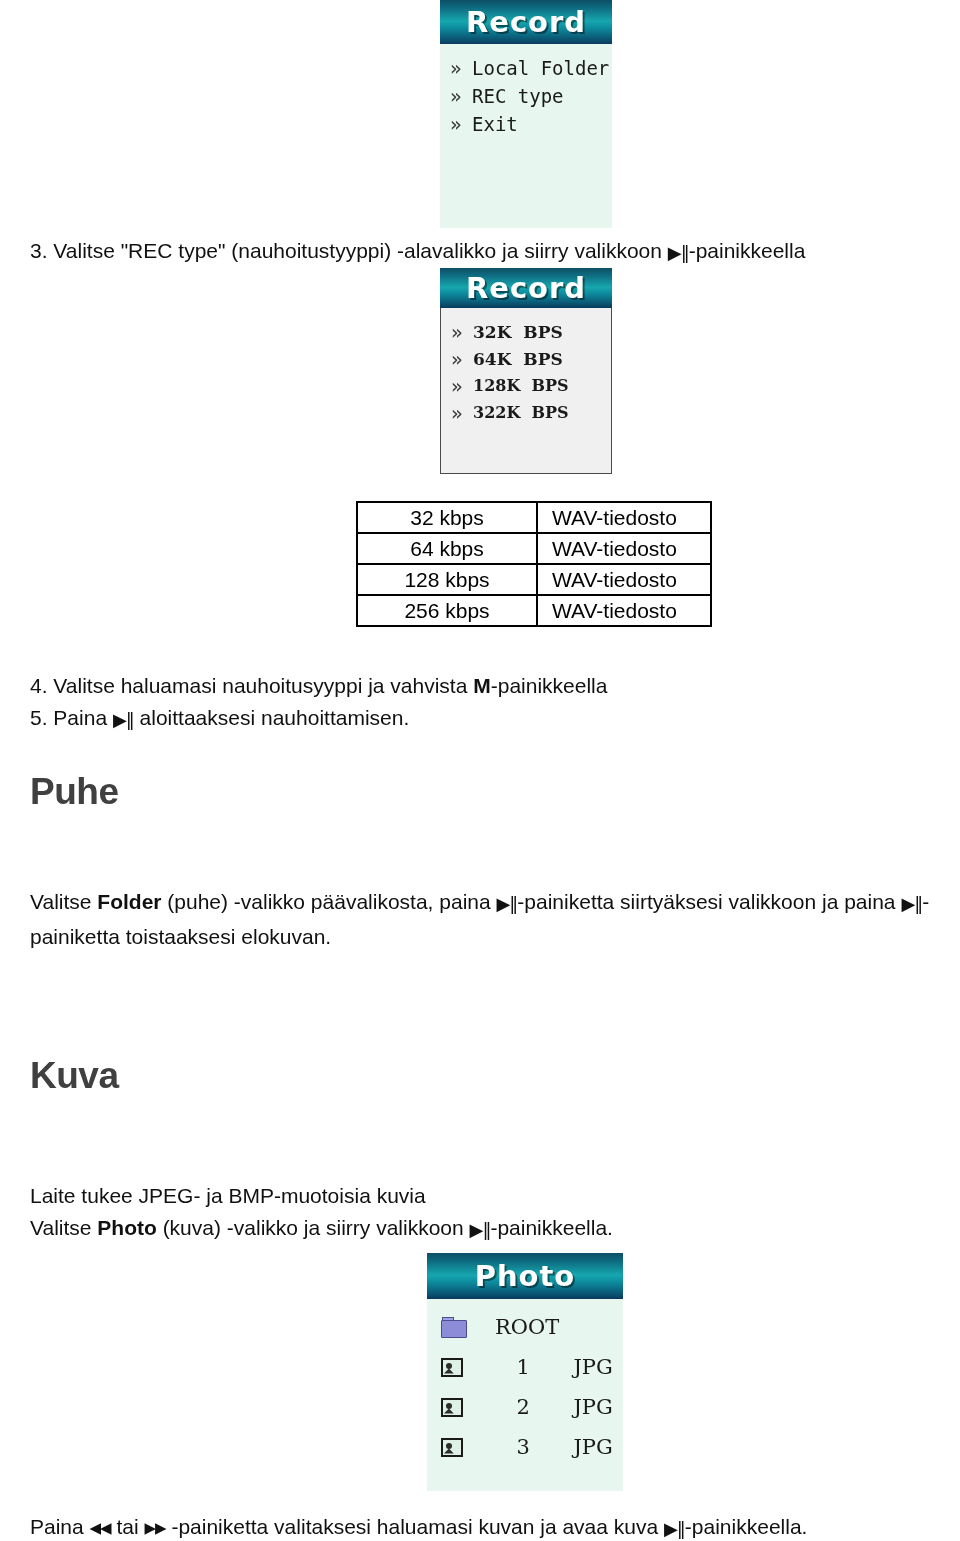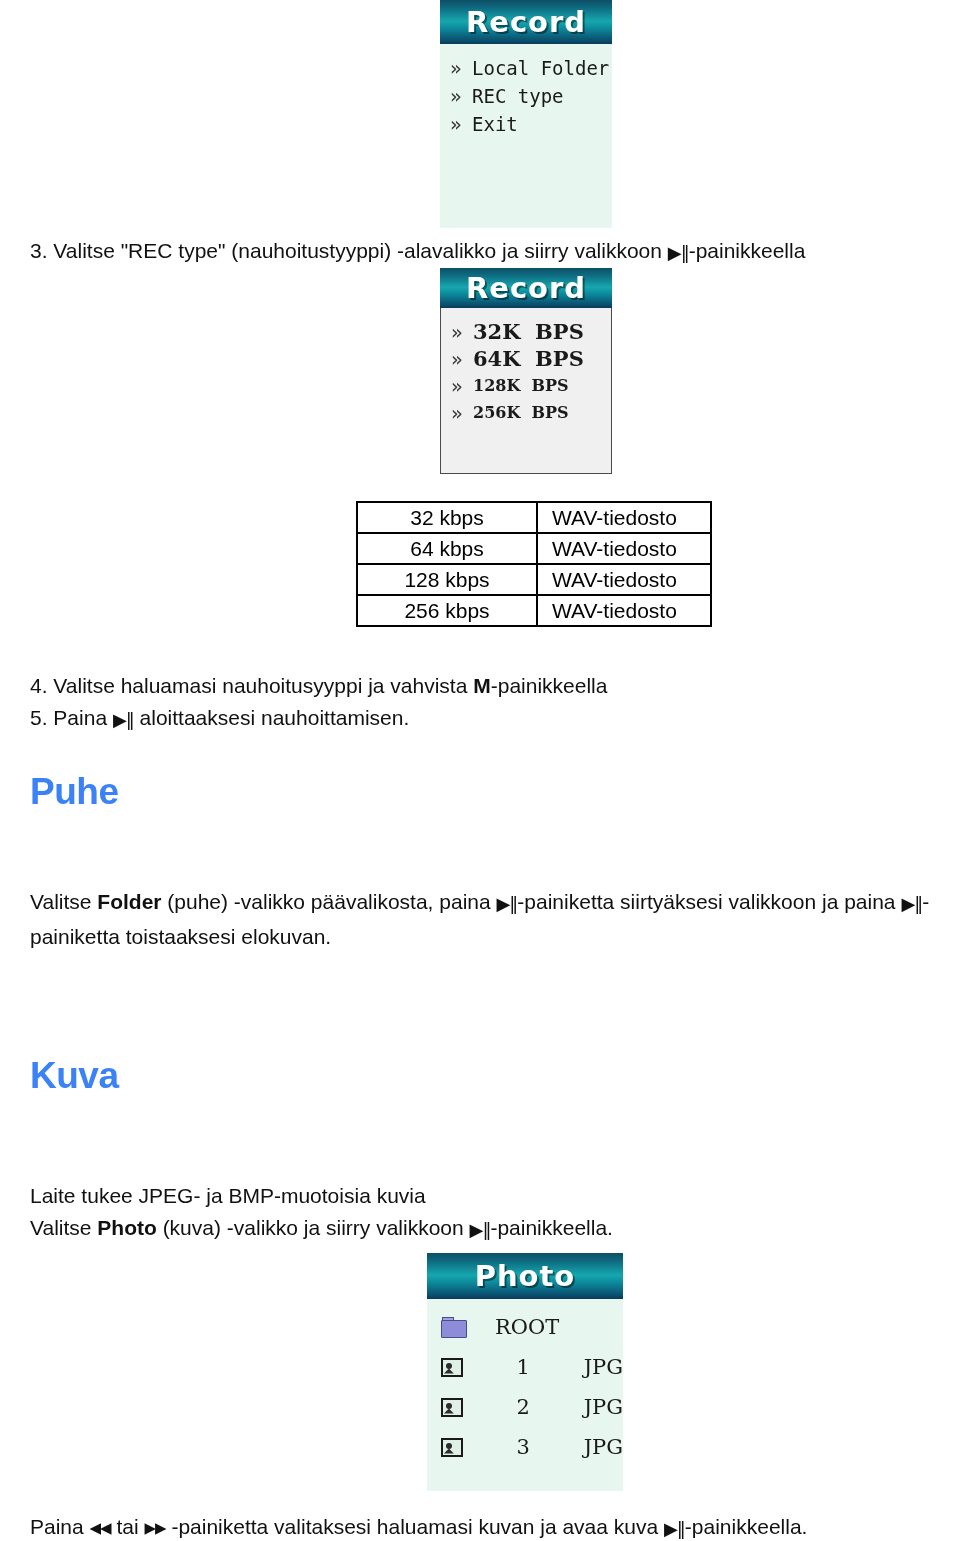--- a/index.html
+++ b/index.html
@@ -30,21 +30,21 @@
     color: #111111;
     white-space: nowrap;
   }
   .body-text.wrap { white-space: normal; }
 
   .section-title {
     position: absolute;
     font-size: 37px;
     font-weight: bold;
     letter-spacing: -0.5px;
-    color: #3b82f6;
+    color: #404040;
   }
 
   
   .device {
     position: absolute;
     box-sizing: border-box;
   }
   .device-title {
     height: 44px;
     background: linear-gradient(to bottom,
@@ -87,21 +87,21 @@
     color: #3a3a3a;
     flex: 0 0 22px;
   }
   .menu-label { white-space: pre; }
 
   
   .device-body.gray .menu-row { height: 27px; }
   .device-body.gray .menu-label {
     font-family: "DejaVu Serif", serif;
     font-weight: bold;
-    font-size: 21px;
+    font-size: 17px;
   }
   .device-body.gray .menu-row.big .menu-label { font-size: 16px; }
 
   
   .photo-row {
     display: flex;
     align-items: center;
     height: 40px;
     font-family: "DejaVu Serif", serif;
     font-size: 21px;
@@ -147,21 +147,21 @@
   }
   .pic-icon::before {
     content: "";
     position: absolute;
     left: 1px; bottom: 1px;
     width: 14px; height: 5px;
     background: #2c2c2c;
     clip-path: polygon(0 100%, 35% 0, 70% 100%);
   }
   .photo-name { width: 78px; text-align: center; }
-  .photo-ext  { width: 60px; text-align: right; }
+  .photo-ext  { width: 60px; text-align: left; }
 
   
   .bitrate-table {
     position: absolute;
     border-collapse: collapse;
     font-size: 21px;
   }
   .bitrate-table td {
     border: 2px solid #000000;
     height: 29px;
@@ -236,21 +236,21 @@
       <div class="menu-row">
         <span class="menu-arrow">»</span>
         <span class="menu-label">64K  BPS</span>
       </div>
       <div class="menu-row big">
         <span class="menu-arrow">»</span>
         <span class="menu-label">128K  BPS</span>
       </div>
       <div class="menu-row big">
         <span class="menu-arrow">»</span>
-        <span class="menu-label">256K  BPS</span>
+        <span class="menu-label">322K  BPS</span>
       </div>
     </div>
   </div>
 
   <table class="bitrate-table" style="left:356px; top:501px;">
     <tbody>
       <tr>
         <td class="c-rate">32 kbps</td>
         <td class="c-file">WAV-tiedosto</td>
       </tr>

